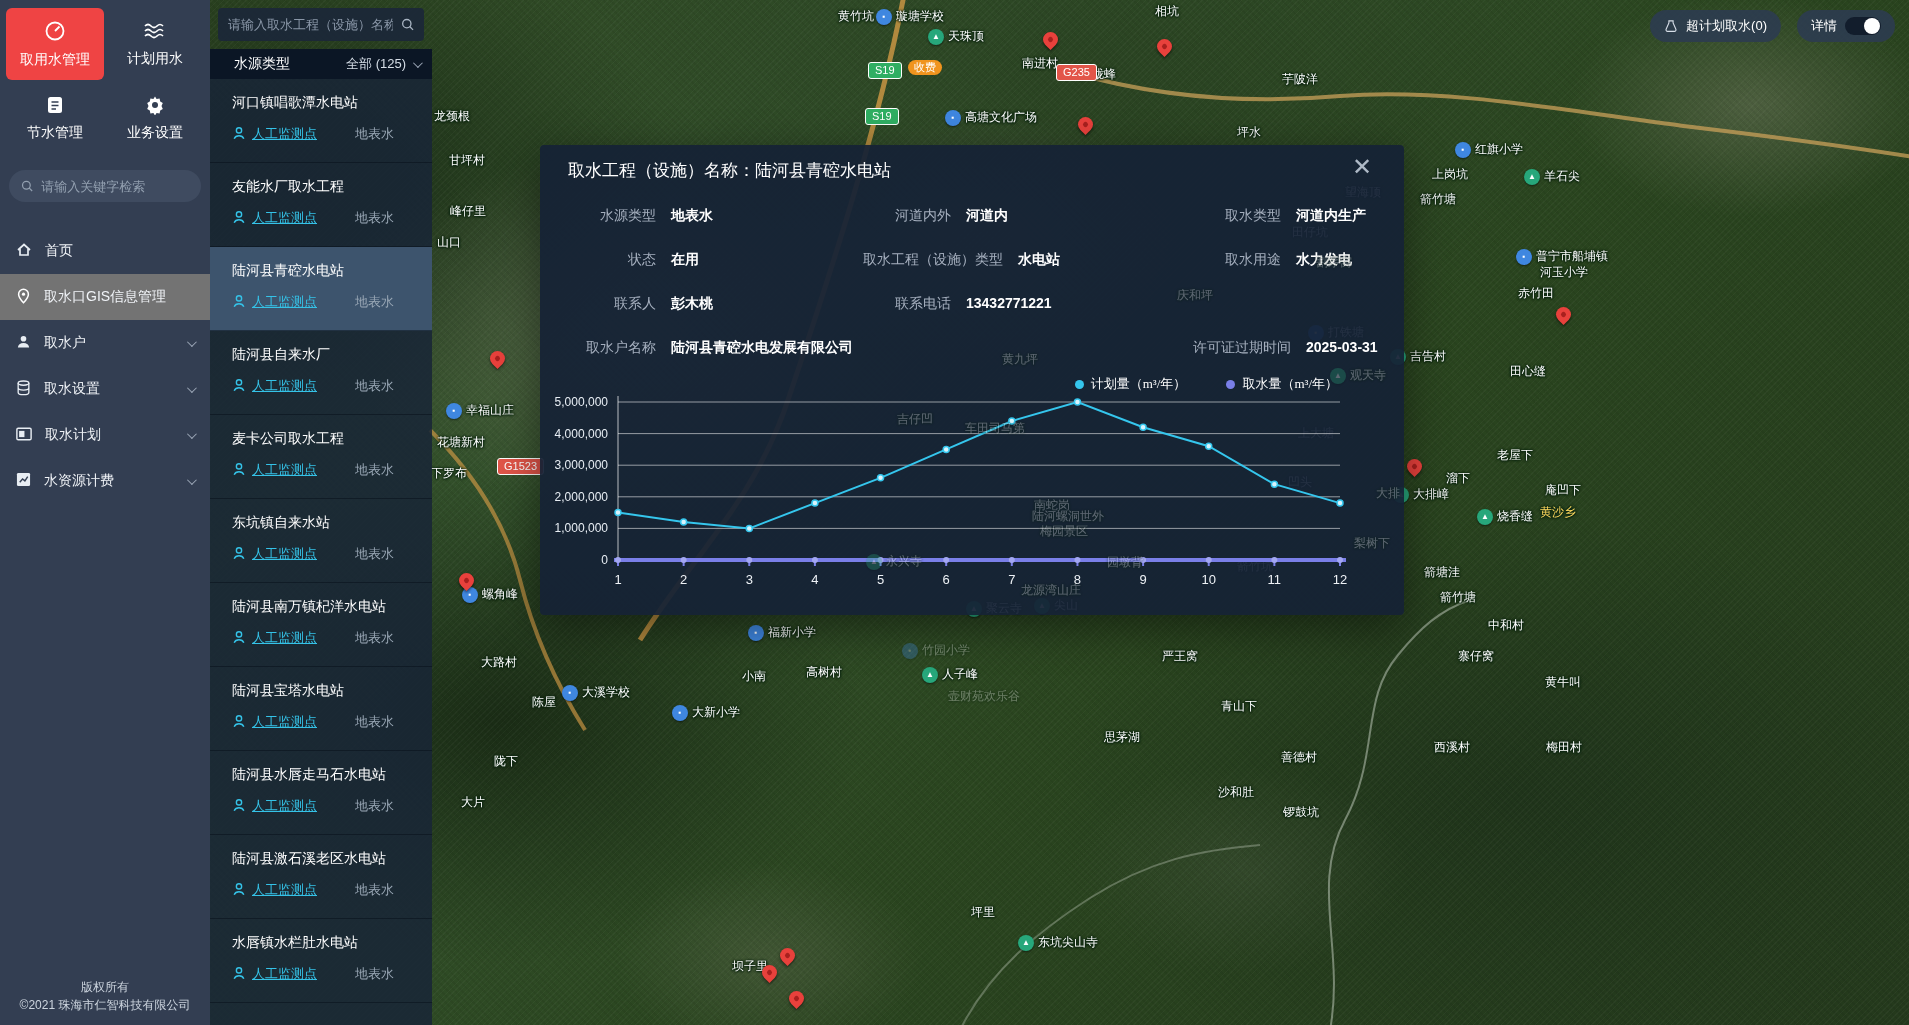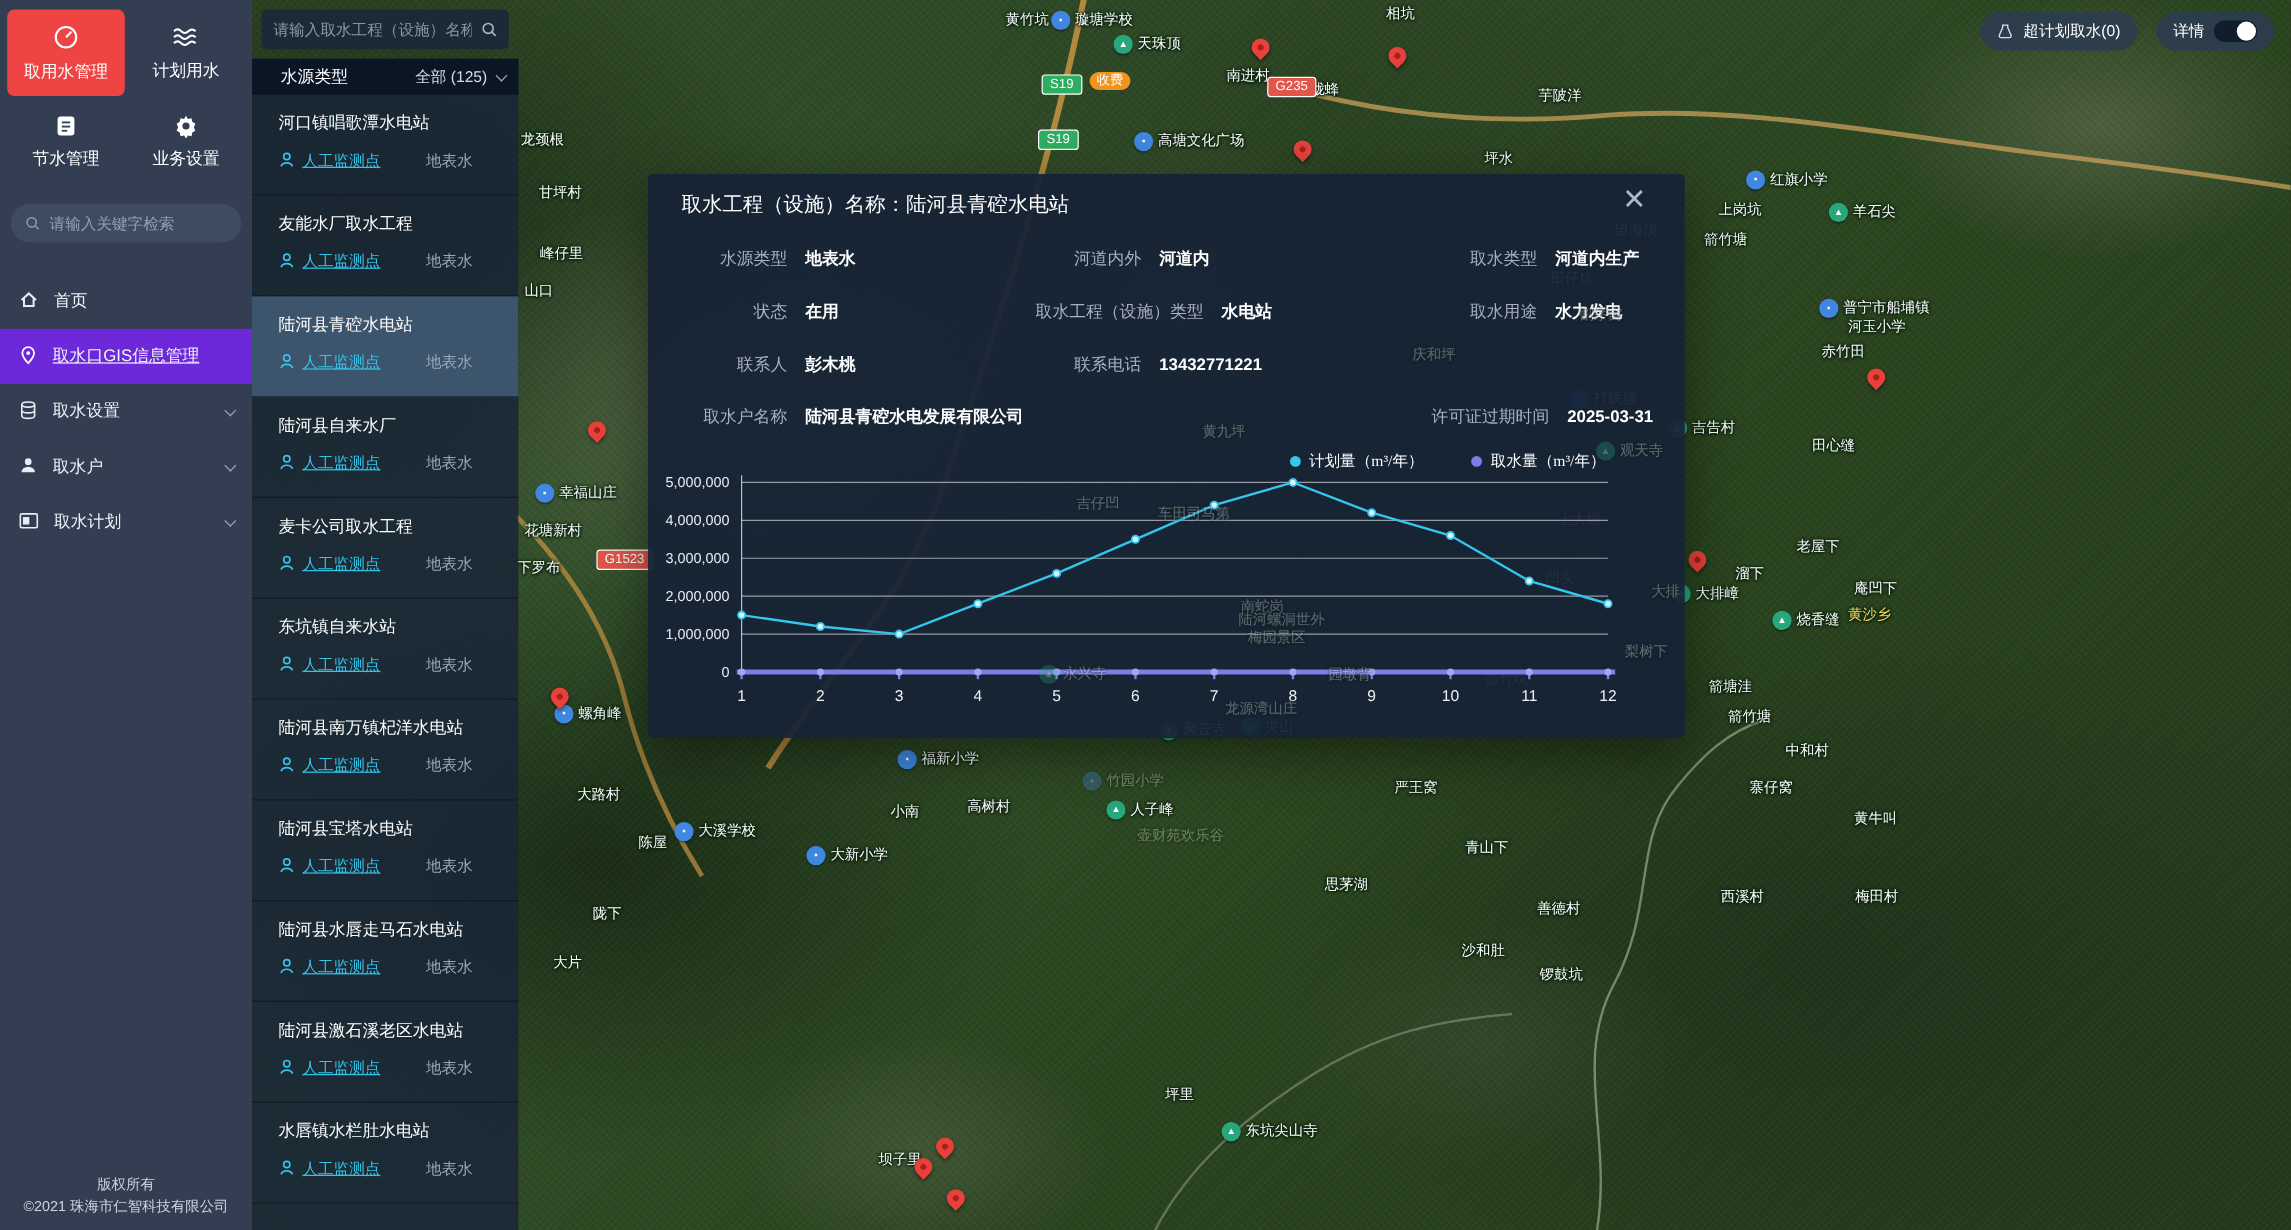--- a/index.html
+++ b/index.html
@@ -61,21 +61,21 @@
   .tile.active { background:#ef4444; }
   .tile svg { display:block; }
   .side-search { margin:16px 9px 0; height:32px; background:#3f4b60; border-radius:16px;
     display:flex; align-items:center; gap:8px; padding:0 12px; }
   .side-search input { background:transparent; border:none; outline:none; color:#e6ebf1;
     font-size:13px; width:100%; font-family:inherit; }
   .side-search input::placeholder { color:#93a0b0; }
   .menu { margin-top:26px; display:flex; flex-direction:column; gap:0; }
   .menu-item { height:46px; display:flex; align-items:center; gap:13px; padding:0 16px;
     margin:0 0; color:#f0f3f7; font-size:14px; cursor:pointer; }
-  .menu-item.active { background:#6d28d9;text-decoration:underline; }
+  .menu-item.active { background:#737373; }
   .menu-item svg { flex:0 0 auto; }
   .chevron { margin-left:auto; width:7px; height:7px; border-right:1.6px solid #9aa5b5;
     border-bottom:1.6px solid #9aa5b5; transform:rotate(45deg) translateY(-2px); }
   .copyright { margin-top:auto; padding:0 0 10px; text-align:center; color:#ccd4de;
     font-size:12px; line-height:1.55; }
 
   
   .station-panel { position:absolute; left:210px; top:0; bottom:0; width:222px; z-index:40; }
   .station-search { position:absolute; left:8px; right:8px; top:8px; height:33px;
     background:rgba(27,39,56,.92); border-radius:4px; display:flex; align-items:center;
@@ -478,41 +478,49 @@
         <span>首页</span>
       </div>
       <div class="menu-item active">
         <span><svg width="15" height="16" viewBox="0 0 16 18">
             <path d="M8 1.5 a5.5 5.5 0 0 1 5.5 5.5 c0 4-5.5 9.5-5.5 9.5 S2.5 11 2.5 7 A5.5 5.5 0 0 1 8 1.5 z" fill="none" stroke="#fff" stroke-width="1.7"></path>
             <circle cx="8" cy="7" r="1.8" fill="#fff"></circle>
           </svg></span>
         <span>取水口GIS信息管理</span>
       </div>
       <div class="menu-item">
+        <span><svg width="15" height="15" viewBox="0 0 16 16">
+            <circle cx="8" cy="5" r="3" fill="#e8edf3"></circle>
+            <path d="M2 14.5 a6 5 0 0 1 12 0 z" fill="#e8edf3"></path>
+          </svg></span>
+        <span>取水户</span>
+        <span class="chevron"></span>
+      </div>
+      <div class="menu-item">
         <span><svg width="15" height="16" viewBox="0 0 16 18">
             <ellipse cx="8" cy="3.5" rx="6" ry="2.4" fill="none" stroke="#e8edf3" stroke-width="1.5"></ellipse>
             <path d="M2 3.5 v10.5 c0 1.4 2.7 2.5 6 2.5 s6-1.1 6-2.5 V3.5 M2 8.8 c0 1.4 2.7 2.5 6 2.5 s6-1.1 6-2.5" fill="none" stroke="#e8edf3" stroke-width="1.5"></path>
           </svg></span>
         <span>取水设置</span>
         <span class="chevron"></span>
       </div>
       <div class="menu-item">
-        <span><svg width="15" height="15" viewBox="0 0 16 16">
-            <circle cx="8" cy="5" r="3" fill="#e8edf3"></circle>
-            <path d="M2 14.5 a6 5 0 0 1 12 0 z" fill="#e8edf3"></path>
-          </svg></span>
-        <span>取水户</span>
-        <span class="chevron"></span>
-      </div>
-      <div class="menu-item">
         <span><svg width="16" height="14" viewBox="0 0 18 15">
             <rect x="1" y="1" width="16" height="13" rx="1.5" fill="none" stroke="#e8edf3" stroke-width="1.6"></rect>
             <rect x="3.5" y="4" width="6" height="7" fill="#e8edf3"></rect>
           </svg></span>
         <span>取水计划</span>
+        <span class="chevron"></span>
+      </div>
+      <div class="menu-item">
+        <span><svg width="15" height="15" viewBox="0 0 16 16">
+            <rect x="1" y="1" width="14" height="14" rx="1.5" fill="#e8edf3"></rect>
+            <path d="M4 11 L7 7.5 L9.5 9.5 L12.5 5" fill="none" stroke="#333e52" stroke-width="1.5"></path>
+          </svg></span>
+        <span>水资源计费</span>
         <span class="chevron"></span>
       </div>
     </div>
   <div class="copyright">
     <div>版权所有</div>
     <div>©2021 珠海市仁智科技有限公司</div>
   </div>
 </div>
 
 <div class="station-panel">

